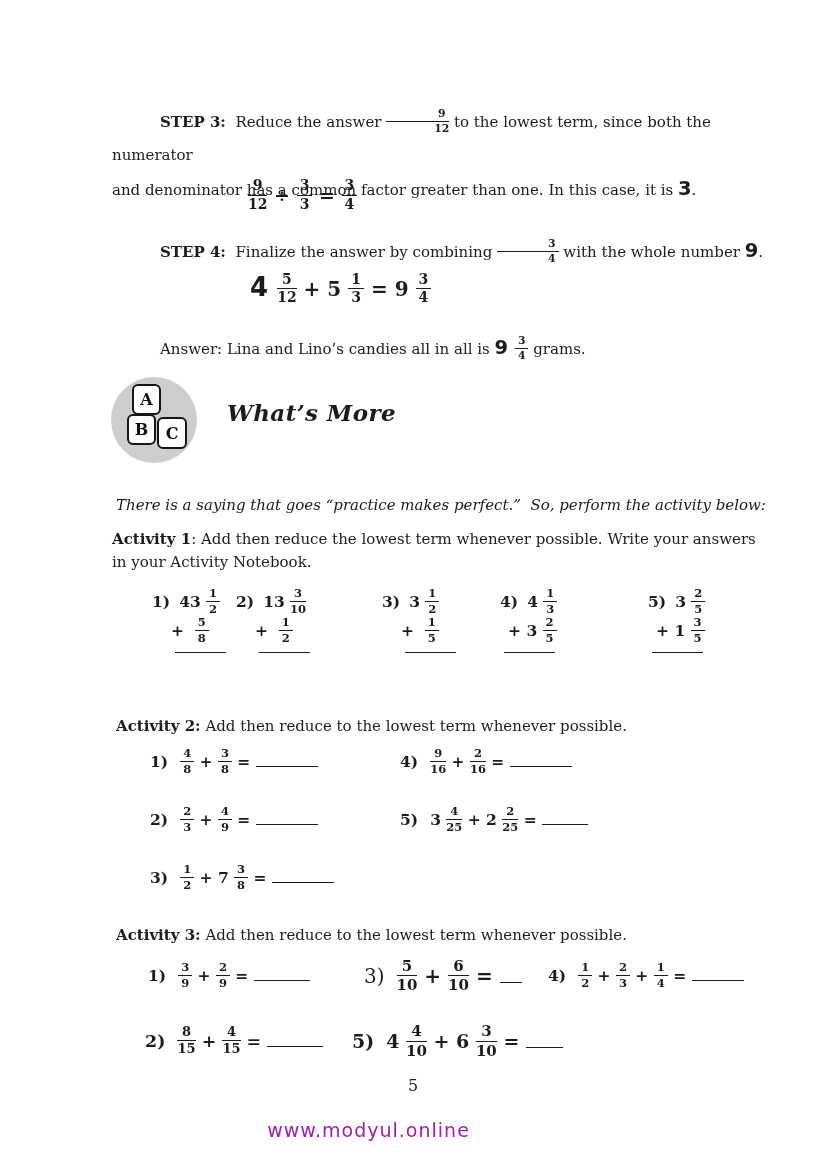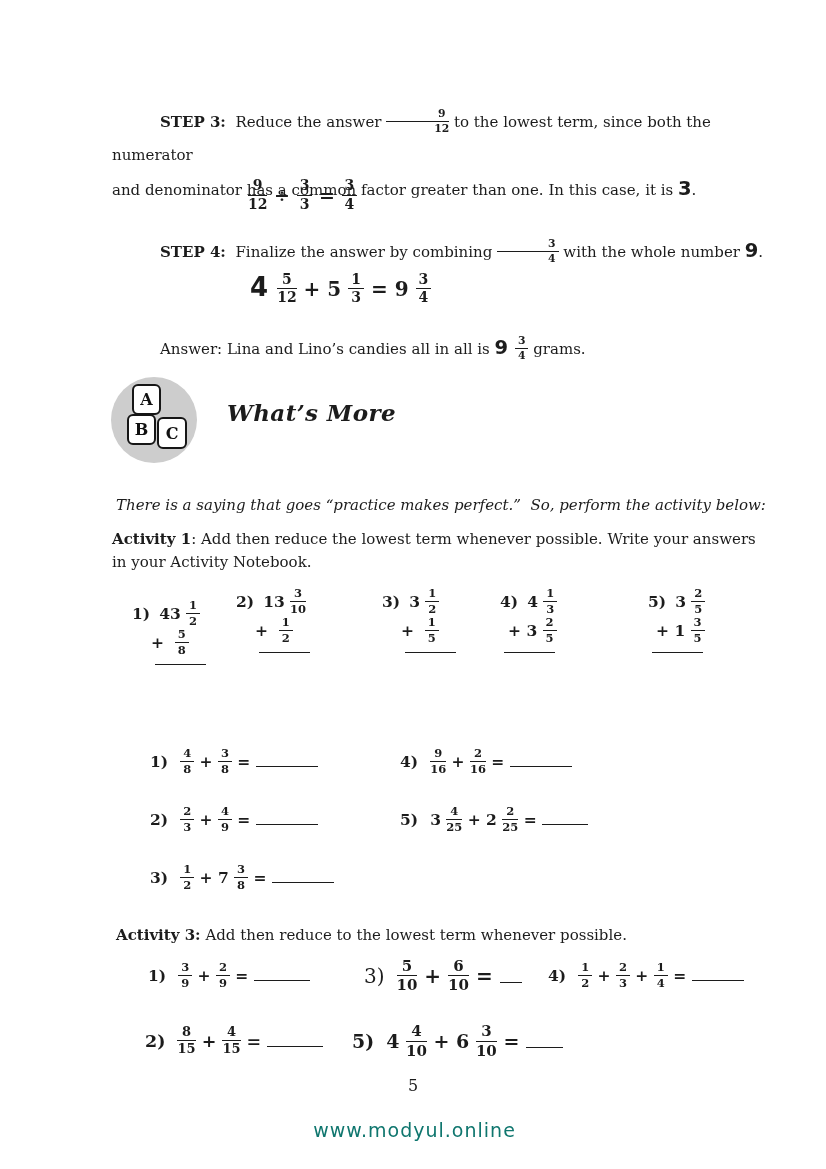--- a/index.html
+++ b/index.html
@@ -56,21 +56,21 @@
   .sz-sm .frac{font-size:11.5px;}
   .sz-md{font-size:17.5px;}
   .sz-md .frac{font-size:13px;}
   .sz-lg{font-size:20px;}
   .sz-lg .frac{font-size:15px;}
   .exp.plain .pno{font-weight:normal;}
   .exp .b{font-weight:bold;}
 
   #pageno{position:absolute;left:0;top:1076px;width:826px;text-align:center;font-size:16px;}
   #watermark{position:absolute;left:0;top:1119px;width:737px;text-align:center;
-             font-family:"DejaVu Sans",sans-serif;font-size:19px;color:#0f766e;letter-spacing:1px;padding-left:46px;}
+             font-family:"DejaVu Sans",sans-serif;font-size:19px;color:#a21caf;letter-spacing:1px;}
 </style>
 </head>
 <body>
 
 <div id="page">
 
   <p id="step3" class="para"><span class="b">STEP 3:</span><span>  Reduce the answer </span><span class="frac"><span class="fn">9</span><span class="fd">12</span></span><span> to the lowest term, since both the numerator</span><br><span>and denominator has a common factor greater than one. In this case, it is </span><span class="bignum">3</span><span>.</span></p>
 
   <div id="eq1" class="runs"><span class="frac"><span class="fn">9</span><span class="fd">12</span></span><span> ÷ </span><span class="frac"><span class="fn">3</span><span class="fd">3</span></span><span> = </span><span class="frac"><span class="fn">3</span><span class="fd">4</span></span></div>
 
@@ -91,21 +91,21 @@
         <span>C</span>
       </div>
   </div>
   <h2 class="wm-title">What’s More</h2>
 
   <p id="saying" class="para">There is a saying that goes “practice makes perfect.”  So, perform the activity below:</p>
 
   <p id="act1-head" class="para"><span class="b">Activity 1</span><span>: Add then reduce the lowest term whenever possible. Write your answers</span><br><span>in your Activity Notebook.</span></p>
 
   <div id="act1-problems">
-    <div class="a1col" style="left:132px;margin-top:12px;">
+    <div class="a1col" style="left:152px;">
       <div class="a1top"><span class="pno">1)</span><span class="runs"><span>43 </span><span class="frac"><span class="fn">1</span><span class="fd">2</span></span></span></div>
       <div class="a1bot runs"><span>+  </span><span class="frac"><span class="fn">5</span><span class="fd">8</span></span></div>
       <div class="a1line"></div>
     </div>
     <div class="a1col" style="left:236px;">
       <div class="a1top"><span class="pno">2)</span><span class="runs"><span>13 </span><span class="frac"><span class="fn">3</span><span class="fd">10</span></span></span></div>
       <div class="a1bot runs"><span>+  </span><span class="frac"><span class="fn">1</span><span class="fd">2</span></span></div>
       <div class="a1line"></div>
     </div>
     <div class="a1col" style="left:382px;">
@@ -118,20 +118,21 @@
       <div class="a1bot runs"><span>+ 3 </span><span class="frac"><span class="fn">2</span><span class="fd">5</span></span></div>
       <div class="a1line"></div>
     </div>
     <div class="a1col wide" style="left:648px;">
       <div class="a1top"><span class="pno">5)</span><span class="runs"><span>3 </span><span class="frac"><span class="fn">2</span><span class="fd">5</span></span></span></div>
       <div class="a1bot runs"><span>+ 1 </span><span class="frac"><span class="fn">3</span><span class="fd">5</span></span></div>
       <div class="a1line"></div>
     </div>
   </div>
 
+  <p id="act2-head" class="para"><span class="b">Activity 2:</span><span> Add then reduce to the lowest term whenever possible.</span></p>
 
   <div class="exp sz-sm" style="left:150px;top:742px;"><span class="pno">1)</span><span class="runs"><span class="frac"><span class="fn">4</span><span class="fd">8</span></span><span class="b"> + </span><span class="frac"><span class="fn">3</span><span class="fd">8</span></span><span class="b"> = </span><span class="blank" style="width: 62px;"></span></span></div>
   <div class="exp sz-sm" style="left:400px;top:742px;"><span class="pno">4)</span><span class="runs"><span class="frac"><span class="fn">9</span><span class="fd">16</span></span><span class="b"> + </span><span class="frac"><span class="fn">2</span><span class="fd">16</span></span><span class="b"> = </span><span class="blank" style="width: 62px;"></span></span></div>
   <div class="exp sz-sm" style="left:150px;top:800px;"><span class="pno">2)</span><span class="runs"><span class="frac"><span class="fn">2</span><span class="fd">3</span></span><span class="b"> + </span><span class="frac"><span class="fn">4</span><span class="fd">9</span></span><span class="b"> = </span><span class="blank" style="width: 62px;"></span></span></div>
   <div class="exp sz-sm" style="left:400px;top:800px;"><span class="pno">5)</span><span class="runs"><span class="b">3 </span><span class="frac"><span class="fn">4</span><span class="fd">25</span></span><span class="b"> + 2 </span><span class="frac"><span class="fn">2</span><span class="fd">25</span></span><span class="b"> = </span><span class="blank" style="width: 46px;"></span></span></div>
   <div class="exp sz-sm" style="left:150px;top:858px;"><span class="pno">3)</span><span class="runs"><span class="frac"><span class="fn">1</span><span class="fd">2</span></span><span class="b"> + 7 </span><span class="frac"><span class="fn">3</span><span class="fd">8</span></span><span class="b"> = </span><span class="blank" style="width: 62px;"></span></span></div>
 
   <p id="act3-head" class="para"><span class="b">Activity 3:</span><span> Add then reduce to the lowest term whenever possible.</span></p>
 
   <div class="exp sz-sm" style="left:148px;top:956px;"><span class="pno">1)</span><span class="runs"><span class="frac"><span class="fn">3</span><span class="fd">9</span></span><span class="b"> + </span><span class="frac"><span class="fn">2</span><span class="fd">9</span></span><span class="b"> = </span><span class="blank" style="width: 56px;"></span></span></div>

